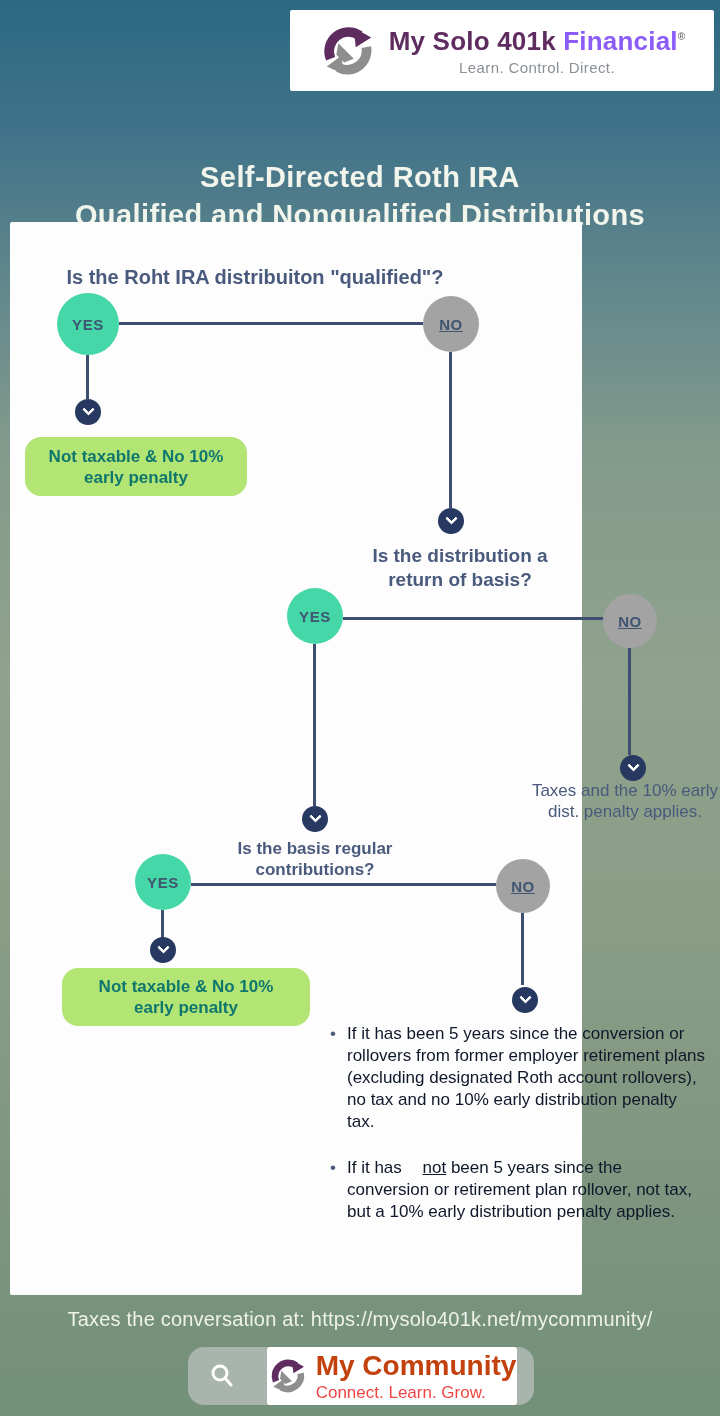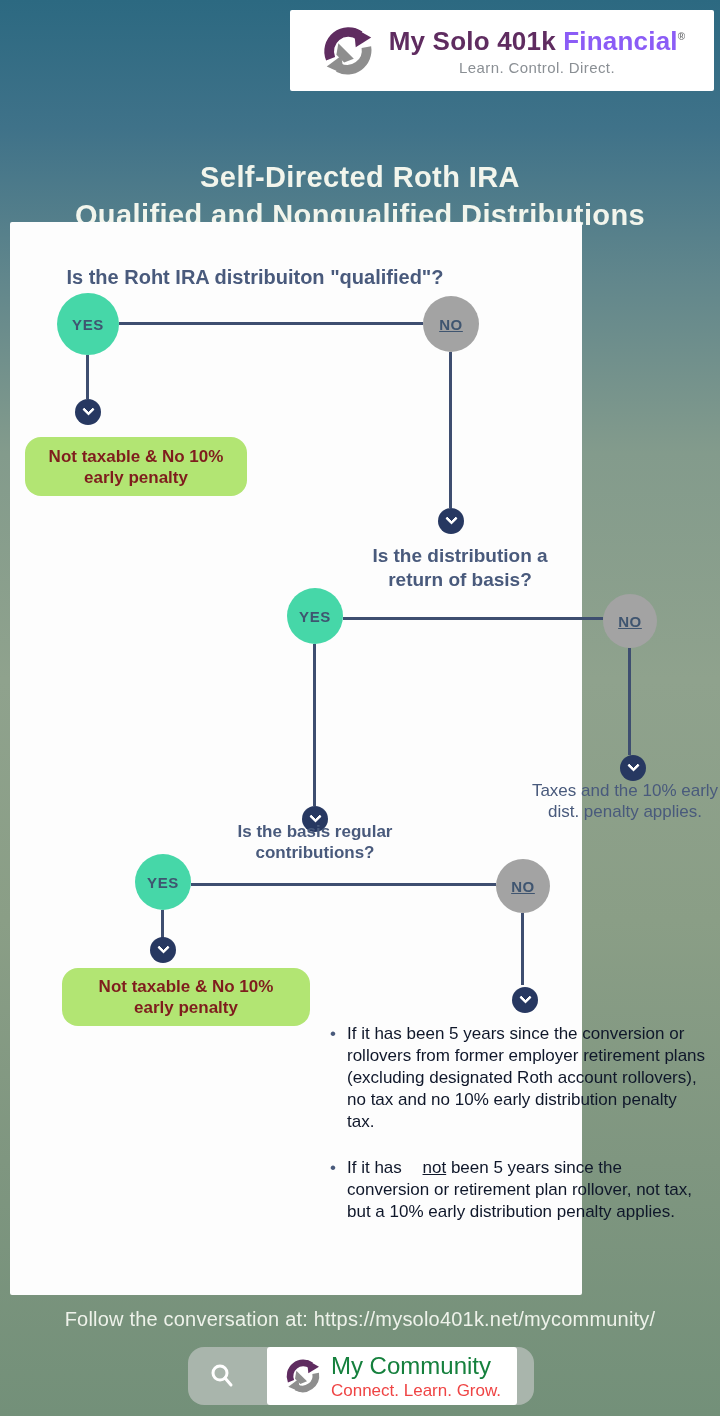--- a/index.html
+++ b/index.html
@@ -32,21 +32,21 @@
 
   
   .card {
     position:absolute; left:10px; top:222px; width:572px; height:1073px;
     background:#fdfdfd; border-radius:2px;
   }
 
   .q { position:absolute; text-align:center; color:#495a7c; font-weight:bold; }
   .q1 { left:25px; top:44px; width:440px; font-size:20px; }
   .q2 { left:290px; top:322px; width:320px; font-size:19px; line-height:24px; }
-  .q3 { left:205px; top:599px; width:200px; font-size:17px; line-height:21px; }
+  .q3 { left:205px; top:616px; width:200px; font-size:17px; line-height:21px; }
 
   .node {
     position:absolute; border-radius:50%;
     display:flex; align-items:center; justify-content:center;
     font-weight:bold; color:#3f5570; letter-spacing:0.6px; font-size:15px;
   }
   .yes { background:#46d7a8; }
   .no  { background:#a3a3a3;text-decoration:underline; }
 
   .hline, .vline { position:absolute; background:#3e4e70; }
@@ -59,21 +59,21 @@
   }
   .chev {
     width:9px; height:9px; margin-top:-5px; border-radius:1px;
     border-right:3px solid #ffffff; border-bottom:3px solid #ffffff;
     transform:rotate(45deg);
   }
 
   .green-box {
     position:absolute; background:#b2e573; border-radius:16px;
     display:flex; align-items:center; justify-content:center; text-align:center;
-    color:#7f1d1d; font-weight:bold; font-size:17px; line-height:21px;
+    color:#0f766e; font-weight:bold; font-size:17px; line-height:21px;
   }
   .gb1 { left:15px; top:215px; width:222px; height:59px; padding:0 14px; }
   .gb2 { left:52px; top:746px; width:248px; height:58px; padding:0 22px; }
 
   .taxes-note {
     position:absolute; left:515px; top:558px; width:200px; text-align:center;
     color:#495a7c; font-size:17px; line-height:21px;
   }
 
   .bullets { position:absolute; left:318px; top:801px; width:378px;
@@ -90,21 +90,21 @@
   .community-pill {
     position:absolute; left:188px; top:1347px; width:346px; height:58px;
     background:#a9b5ac; border-radius:16px;
   }
   .search-wrap { position:absolute; left:20px; top:15px; width:28px; height:28px; }
   .community-card {
     position:absolute; left:79px; top:0; width:250px; height:58px;
     background:#ffffff; border-radius:3px;
     display:flex; align-items:center; justify-content:center; gap:8px;
   }
-  .community-name { font-size:24px; font-weight:normal; color:#15803d; white-space:nowrap; }
+  .community-name { font-size:28px; font-weight:bold; color:#c2410c; white-space:nowrap; }
   .community-tagline { font-size:17px; color:#ef4444; margin-top:1px; }
 </style>
 </head>
 <body>
 
 <div class="stage">
 
   <div class="logo-box">
     <svg width="58" height="58" viewBox="0 0 60 60">
       <path d="M12 38 A 20 20 0 0 1 42 14" fill="none" stroke="#5f2c60" stroke-width="10"></path>
@@ -183,21 +183,21 @@
         <span class="chev"></span>
       </div>
 
     <div class="bullets">
       <div class="bullet">If it has been 5 years since the conversion or rollovers from former employer retirement plans (excluding designated Roth account rollovers), no tax and no 10% early distribution penalty tax.</div>
       <div class="bullet"><span>If it has </span><span class="u">not</span><span> been 5 years since the conversion or retirement plan rollover, not tax, but a 10% early distribution penalty applies.</span></div>
     </div>
 
   </div>
 
-  <div class="follow"><span>Follow the conversation at: </span><span>https://mysolo401k.net/mycommunity/</span></div>
+  <div class="follow"><span>Taxes the conversation at: </span><span>https://mysolo401k.net/mycommunity/</span></div>
 
   <div class="community-pill">
     <div class="search-wrap">
       <svg width="28" height="28" viewBox="0 0 28 28">
         <circle cx="12" cy="11" r="7" fill="none" stroke="#ffffff" stroke-width="3"></circle>
         <line x1="17" y1="16" x2="23" y2="23" stroke="#ffffff" stroke-width="3" stroke-linecap="round"></line>
       </svg>
     </div>
     <div class="community-card">
       <svg width="40" height="40" viewBox="0 0 60 60">

